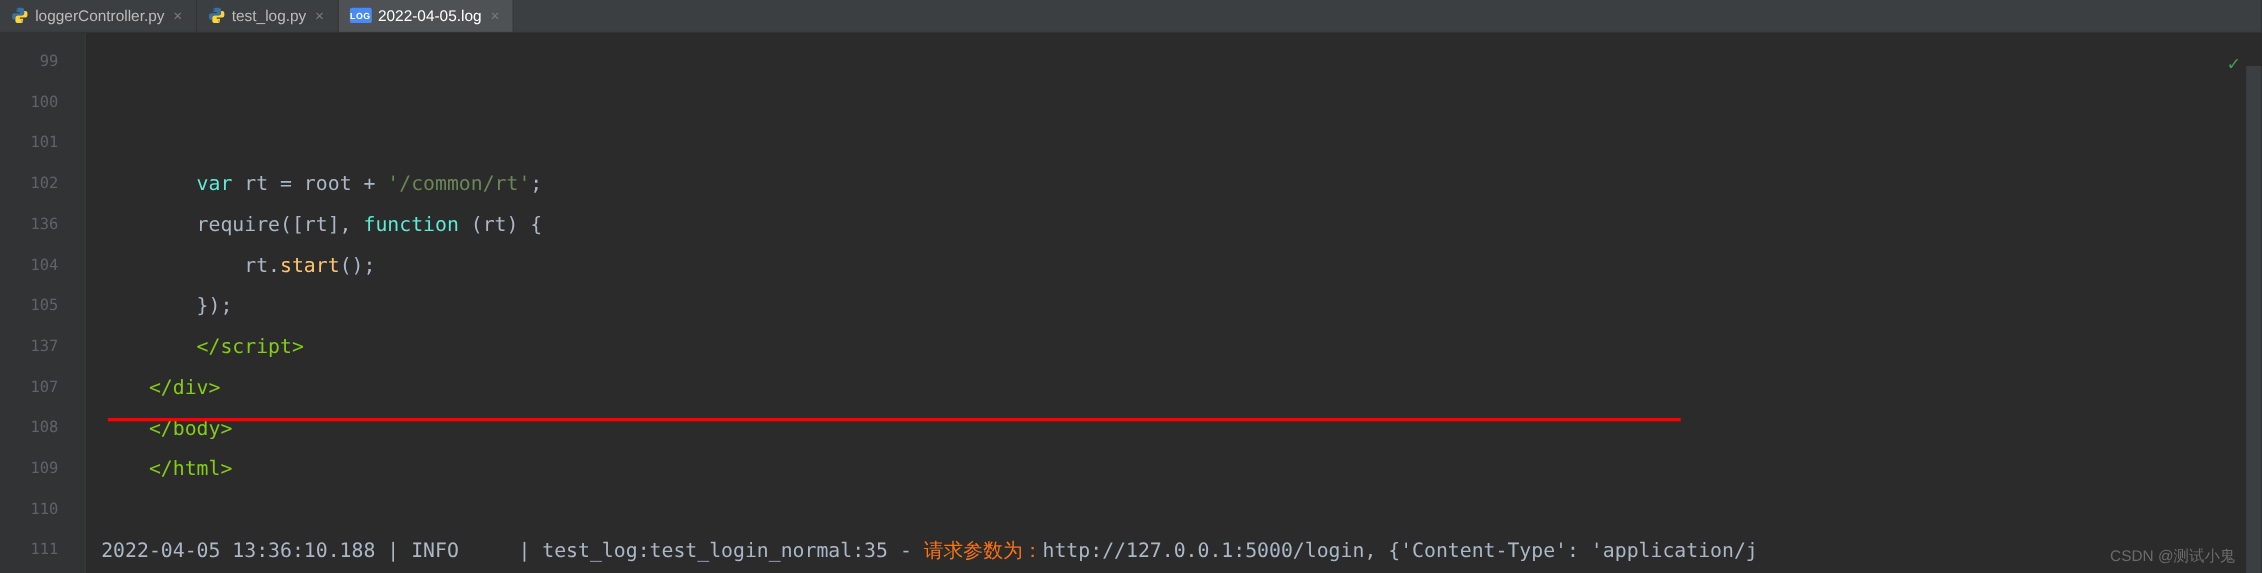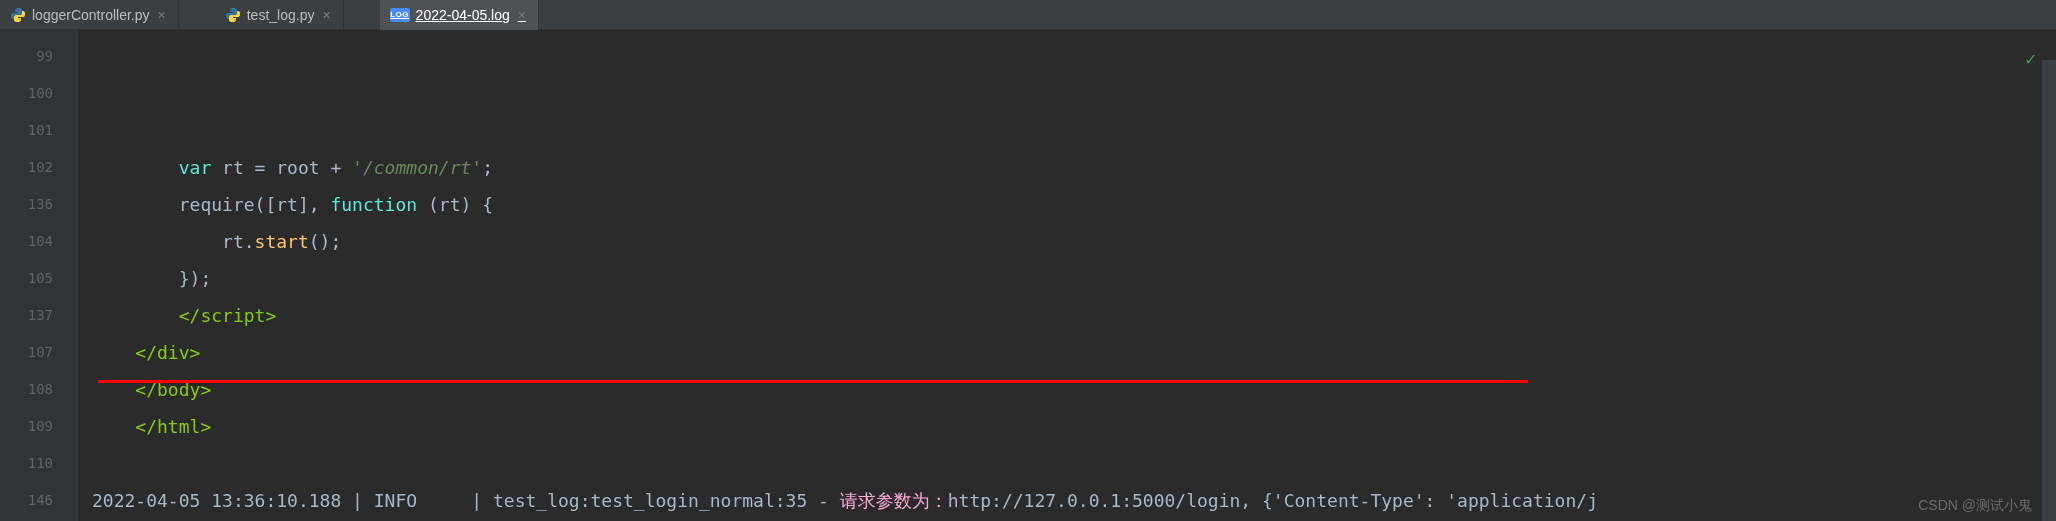--- a/index.html
+++ b/index.html
@@ -9,40 +9,38 @@
       font-family: 'Consolas', 'Monaco', monospace;
       font-size: 18px;
       overflow: hidden;
       width: 2056px;
       height: 521px;
     }
     .tab-bar {
       background: #3c3f41;
       height: 30px;
       display: flex;
-      align-items: center;
+      align-items: flex-end;
       border-bottom: 1px solid #323232;
-      gap: 36px;
     }
     .tab {
       height: 30px;
       display: flex;
       align-items: center;
       padding: 0 10px;
       gap: 6px;
       border-right: 1px solid #323232;
       cursor: pointer;
       color: #bbbbbb;
       font-size: 14px;
       font-family: -apple-system, 'Segoe UI', sans-serif;
     }
     .tab.active {
       background: #4e5254;
       color: #ffffff;
-      text-decoration: underline;
     }
     .tab .close {
       color: #7a7a7a;
       font-size: 14px;
       padding: 0 2px;
     }
     .py-icon {
       width: 16px;
       height: 16px;
       display: inline-flex;
@@ -83,25 +81,25 @@
       flex: 1;
       padding-top: 8px;
       padding-left: 14px;
       line-height: 37px;
       white-space: pre;
       position: relative;
       overflow: hidden;
     }
     .code-line { height: 37px; }
     .kw { color: #5eead4; }
-    .str { color: #6a8759; font-style: italic; }
+    .str { color: #6a8759; }
     .fn { color: #ffc66d; }
     .tag { color: #84cc16; }
     .txt { color: #a9b7c6; }
-    .cn { color: #f9a8d4; }
+    .cn { color: #f97316; }
     .underline {
       position: absolute;
       height: 3px;
       background: #ff0000;
       left: 20px;
       width: 1430px;
       top: 350px;
     }
     .checkmark {
       position: absolute;
@@ -165,21 +163,21 @@
       <div>101</div>
       <div>102</div>
       <div>136</div>
       <div>104</div>
       <div>105</div>
       <div>137</div>
       <div>107</div>
       <div>108</div>
       <div>109</div>
       <div>110</div>
-      <div>146</div>
+      <div>111</div>
       <div>112</div>
     </div>
   <div class="code" id="code">
     <div class="code-line">&nbsp;</div><div class="code-line">        <span class="kw">var</span><span class="txt"> rt = root + </span><span class="str">'/common/rt'</span><span class="txt">;</span></div><div class="code-line">        <span class="txt">require([rt], </span><span class="kw">function</span><span class="txt"> (rt) {</span></div><div class="code-line">            <span class="txt">rt.</span><span class="fn">start</span><span class="txt">();</span></div><div class="code-line">        <span class="txt">});</span></div><div class="code-line">        <span class="tag">&lt;/script&gt;</span></div><div class="code-line">    <span class="tag">&lt;/div&gt;</span></div><div class="code-line">    <span class="tag">&lt;/body&gt;</span></div><div class="code-line">    <span class="tag">&lt;/html&gt;</span></div><div class="code-line">&nbsp;</div><div class="code-line"><span class="txt">2022-04-05 13:36:10.188 | INFO     | test_log:test_login_normal:35 - </span><span class="cn">请求参数为：</span><span class="txt">http://127.0.0.1:5000/login, {'Content-Type': 'application/j</span></div><div class="code-line"></div><div class="underline"></div>
     <span class="checkmark">✓</span>
   </div>
   <div class="scrollbar-track"></div>
 </div>
 
 <div class="watermark">CSDN @测试小鬼</div>

